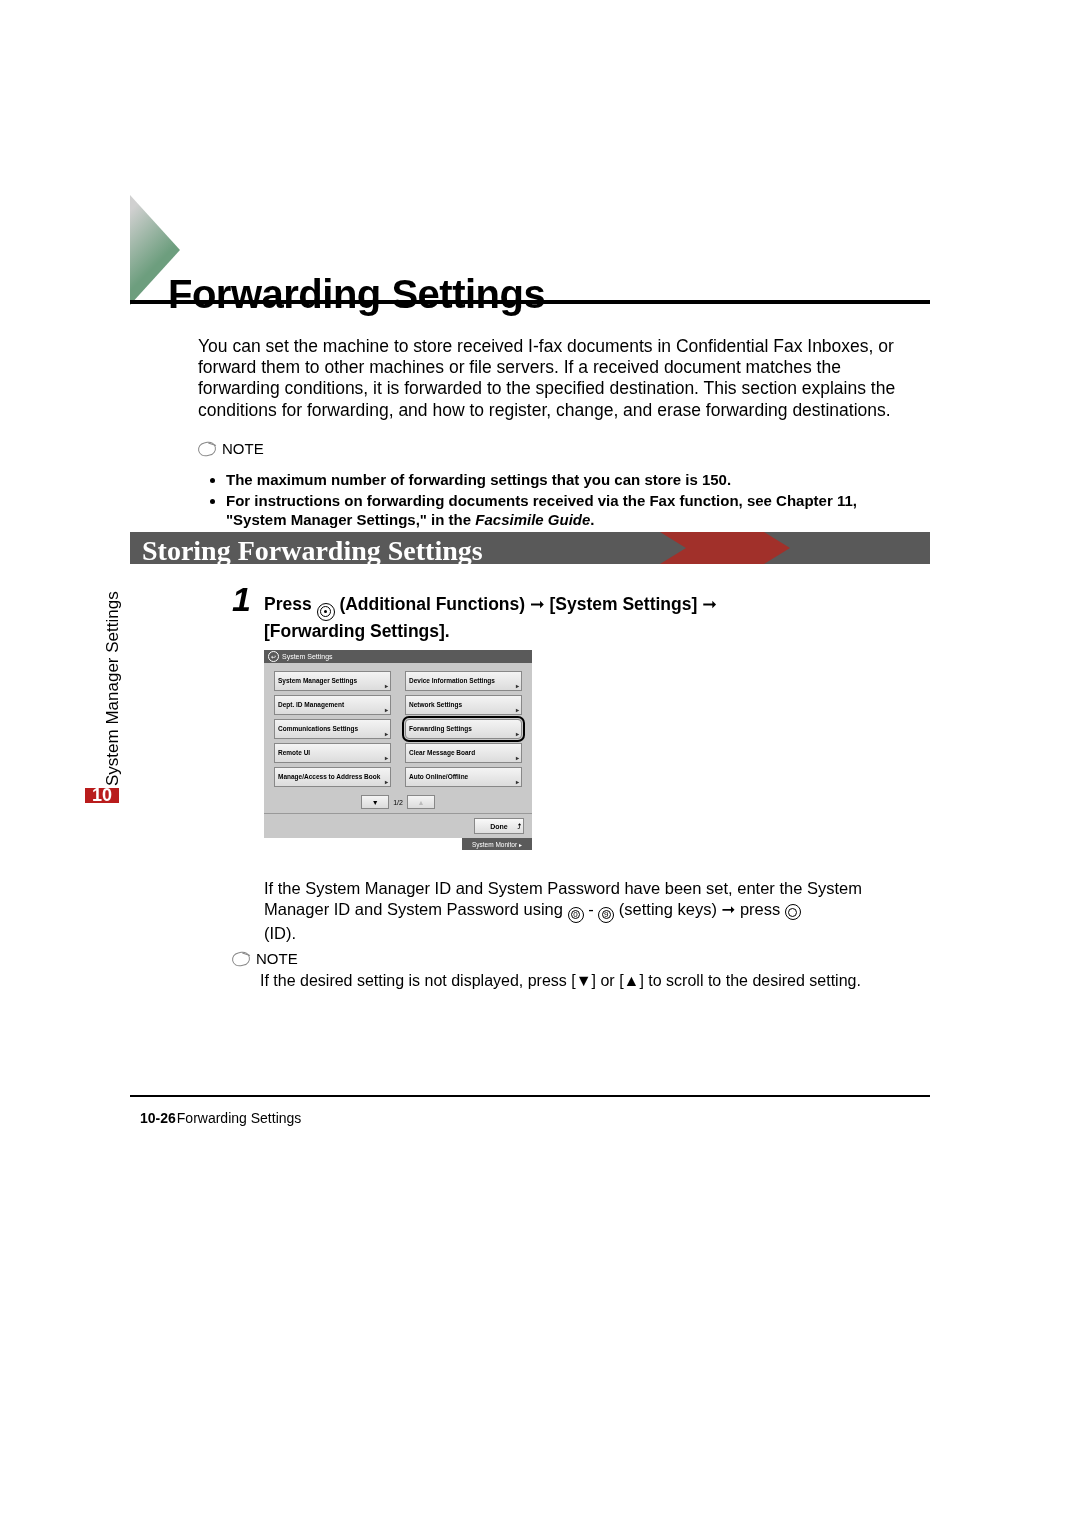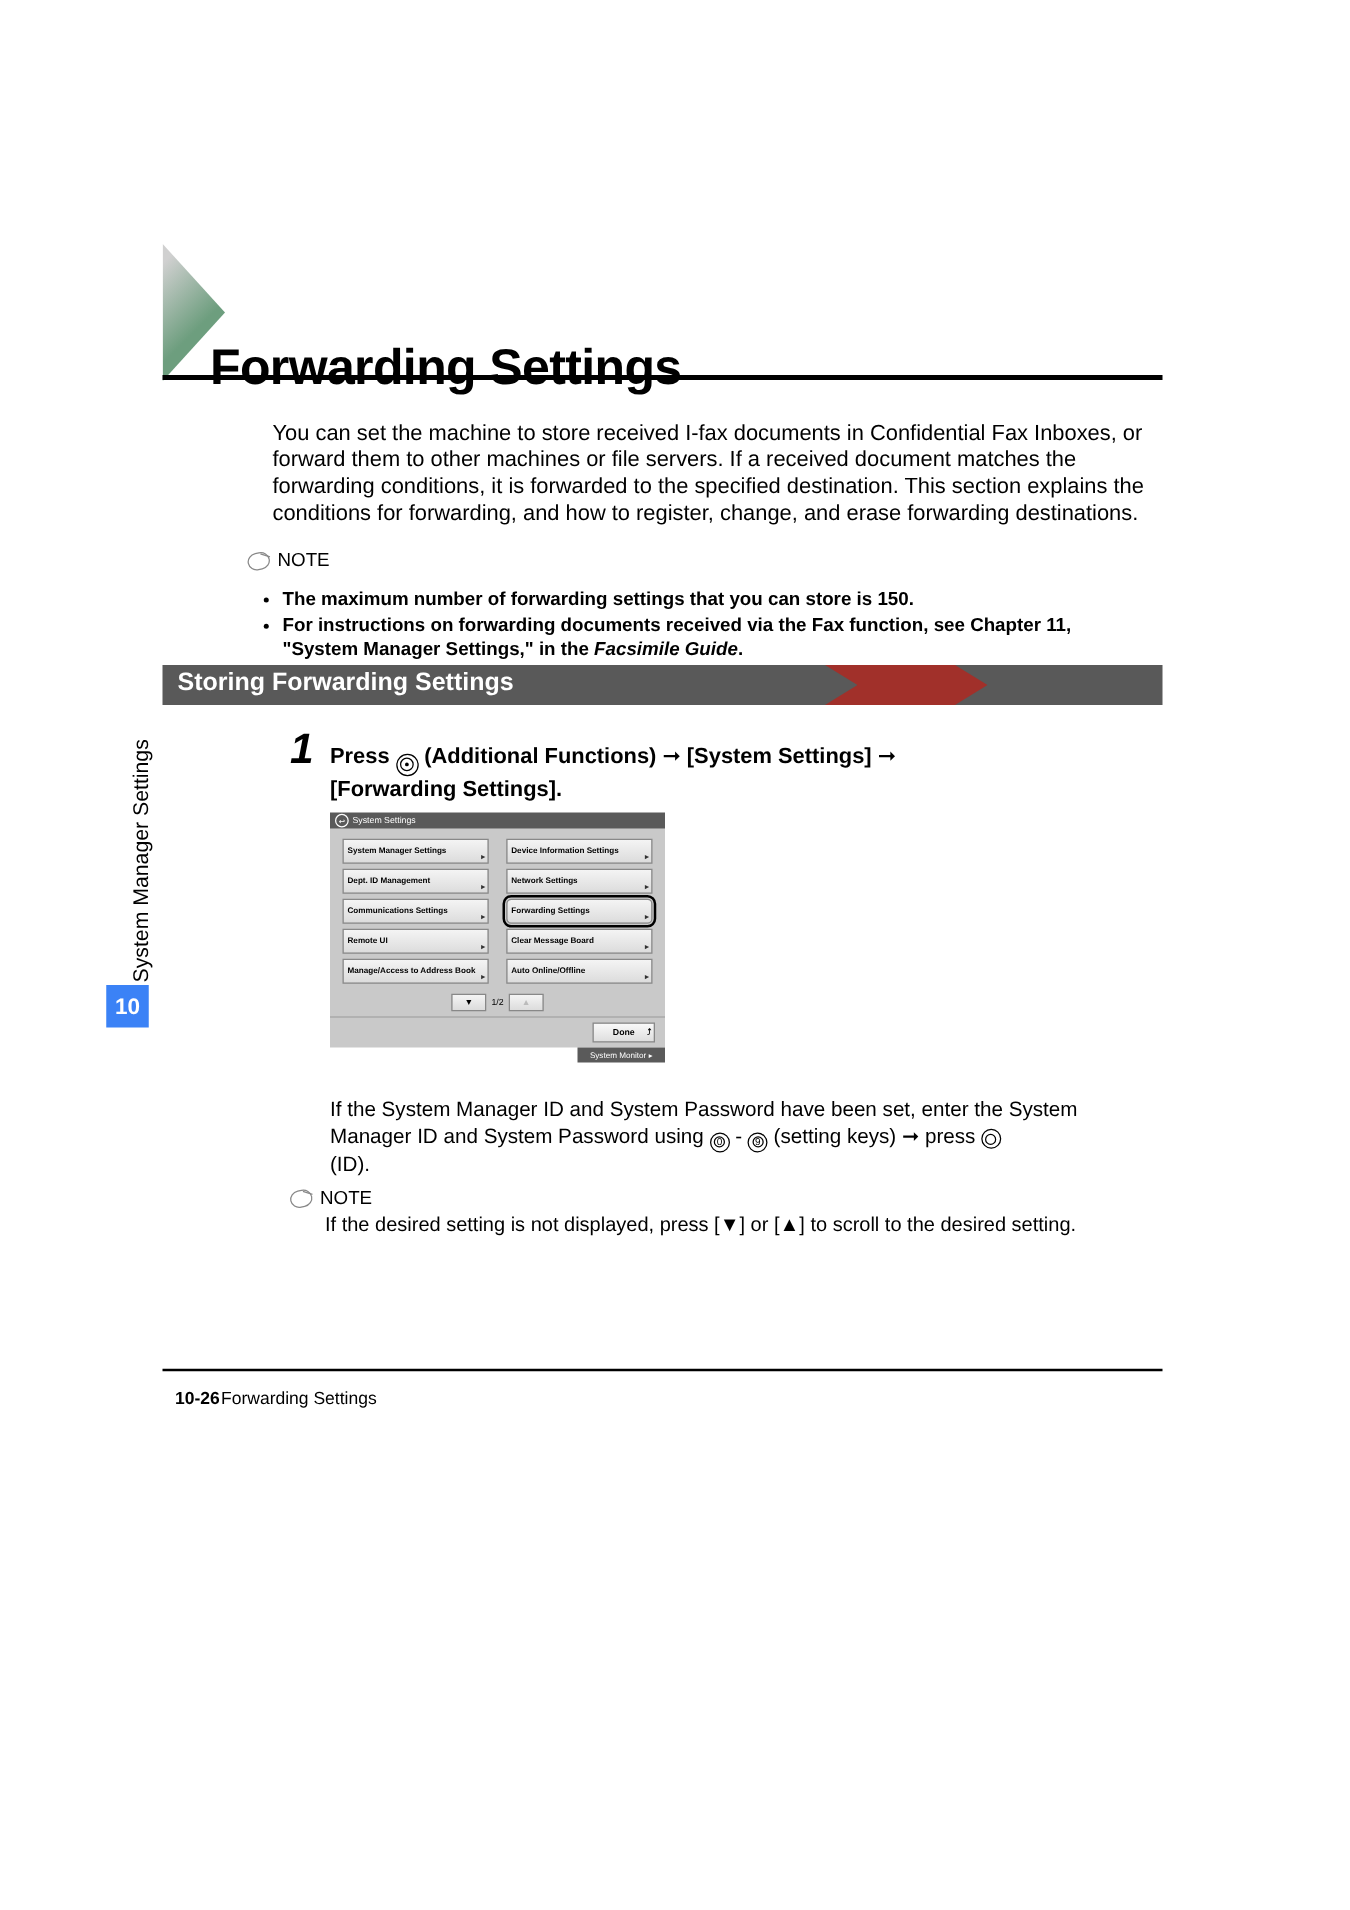--- a/index.html
+++ b/index.html
@@ -44,21 +44,20 @@
     height: 4px;
     background: #000;
   }
   .intro-text {
     position: absolute;
     left: 198px;
     top: 318px;
     width: 720px;
     font-size: 17.5px;
     line-height: 1.22;
-    margin-left: 20px;
   }
   .note-block-1 {
     position: absolute;
     left: 198px;
     top: 440px;
     width: 720px;
   }
   .note-label {
     font-family: Arial, sans-serif;
     font-size: 15px;
@@ -110,45 +109,45 @@
     width: 130px;
     height: 32px;
     background: #a1302a;
     clip-path: polygon(0 0, 80% 0, 100% 50%, 80% 100%, 0 100%, 20% 50%);
   }
   .section-banner-text {
     position: absolute;
     left: 142px;
     top: 535px;
     color: #fff;
-    font-family: Liberation Sans, sans-serif;
-    font-weight: bold;
-    font-size: 20px;
+    font-family: Liberation Serif, serif;
+    font-weight: bold;
+    font-size: 28px;
   }
   .side-tab {
     position: absolute;
     left: 85px;
     top: 588px;
   }
   .side-tab-text {
     transform: rotate(-90deg);
     transform-origin: left top;
     position: absolute;
     left: 18px;
     top: 198px;
     font-size: 17px;
     white-space: nowrap;
   }
   .side-tab-box {
     position: absolute;
     left: 0;
     top: 200px;
     width: 34px;
-    height: 34px;
-    background: #3b82f6;
+    height: 15px;
+    background: #b91c1c;
     color: #fff;
     font-weight: bold;
     font-size: 18px;
     display: flex;
     align-items: center;
     justify-content: center;
   }
   .step-num {
     position: absolute;
     left: 232px;

